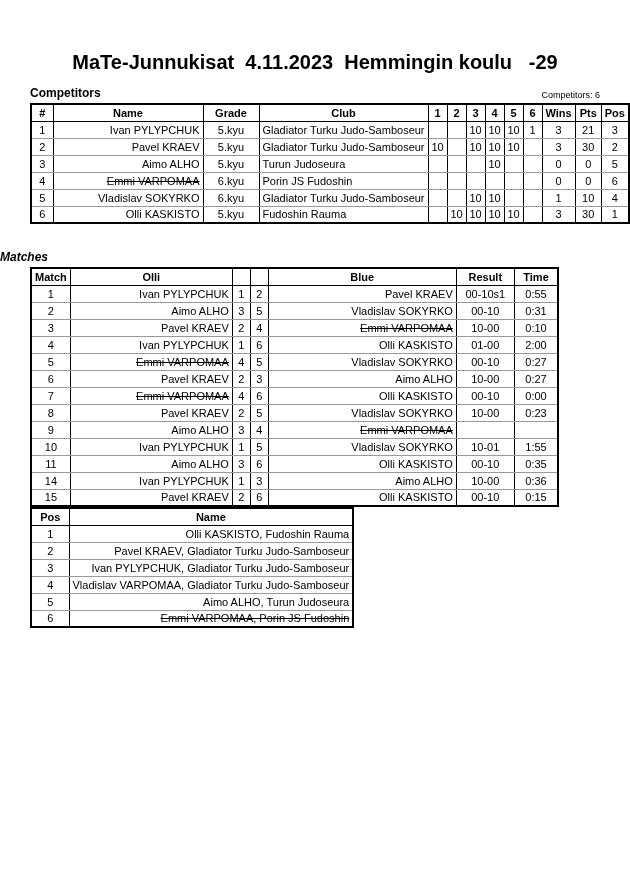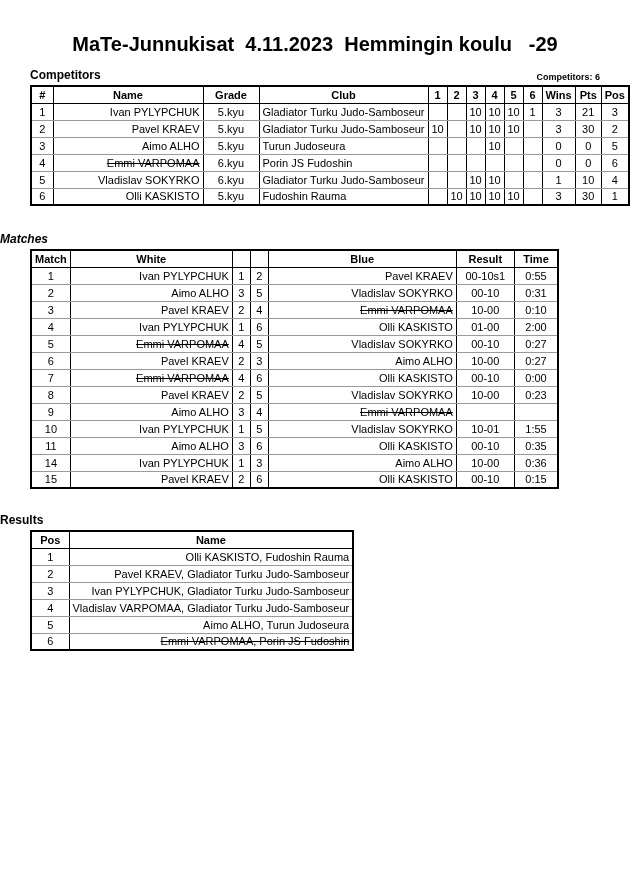--- a/index.html
+++ b/index.html
@@ -1,25 +1,25 @@
 <!DOCTYPE html>
 <html><head>
 <meta charset="utf-8">
 <style>
   * { box-sizing: border-box; }
   html,body { margin:0; padding:0; background:#fff; }
   body { font-family:"Liberation Sans","DejaVu Sans",sans-serif; color:#000; }
   .page { position:relative; width:630px; height:891px; background:#fff; overflow:hidden; }
 
-  .title { margin:0; padding-top:33px; font-size:20px; font-weight:bold; text-align:center; white-space:pre; }
+  .title { margin:0; padding-top:51px; font-size:20px; font-weight:bold; text-align:center; white-space:pre; }
 
   .comp-head { position:relative; width:570px; margin:12px 30px 2px 30px; height:15px; }
   .sec-title { font-size:12px; font-weight:bold; text-align:left; }
   .comp-head .sec-title { width:544px; }
-  .comp-count { position:absolute; top:4px; right:0; font-size:9px; font-weight:bold; }
+  .comp-count { position:absolute; top:4px; right:0; font-size:9px; font-weight:normal; }
 
   table { border-collapse:collapse; table-layout:fixed; }
   .tbl { border:2px solid #000; margin-left:30px; font-size:11px; }
   .tbl th, .tbl td {
     border-left:1px solid #000; border-right:1px solid #000;
     border-top:1px solid #9a9a9a; border-bottom:1px solid #9a9a9a;
     height:17px; padding:0 3px; overflow:hidden; white-space:nowrap;
   }
   .tbl thead th { font-weight:bold; text-align:center; border-bottom:1px solid #000; background:#fff; }
   .ctr { text-align:center; }
@@ -180,21 +180,21 @@
         <col style="width:162px">
         <col style="width:18px">
         <col style="width:18px">
       <col style="width:188px">
         <col style="width:58px">
         <col style="width:44px">
     </colgroup>
     <thead>
       <tr>
         <th>Match</th>
-        <th>White</th>
+        <th>Olli</th>
         <th></th>
         <th></th>
         <th>Blue</th>
         <th>Result</th>
         <th>Time</th>
       </tr>
     </thead>
     <tbody id="matches-body">
         <tr>
           <td class="ctr">1</td>
@@ -309,21 +309,20 @@
           <td class="nm">Pavel KRAEV</td>
           <td class="ctr">2</td>
           <td class="ctr">6</td>
           <td class="nm">Olli KASKISTO</td>
           <td class="ctr">00-10</td>
           <td class="ctr">0:15</td>
         </tr>
       </tbody>
   </table>
 
-  <div class="sec-title results-title">Results</div>
 
   <table class="tbl" id="results-table">
     <colgroup>
       <col style="width:38px">
         <col style="width:247px">
     </colgroup>
     <thead>
       <tr>
         <th>Pos</th>
         <th>Name</th>

